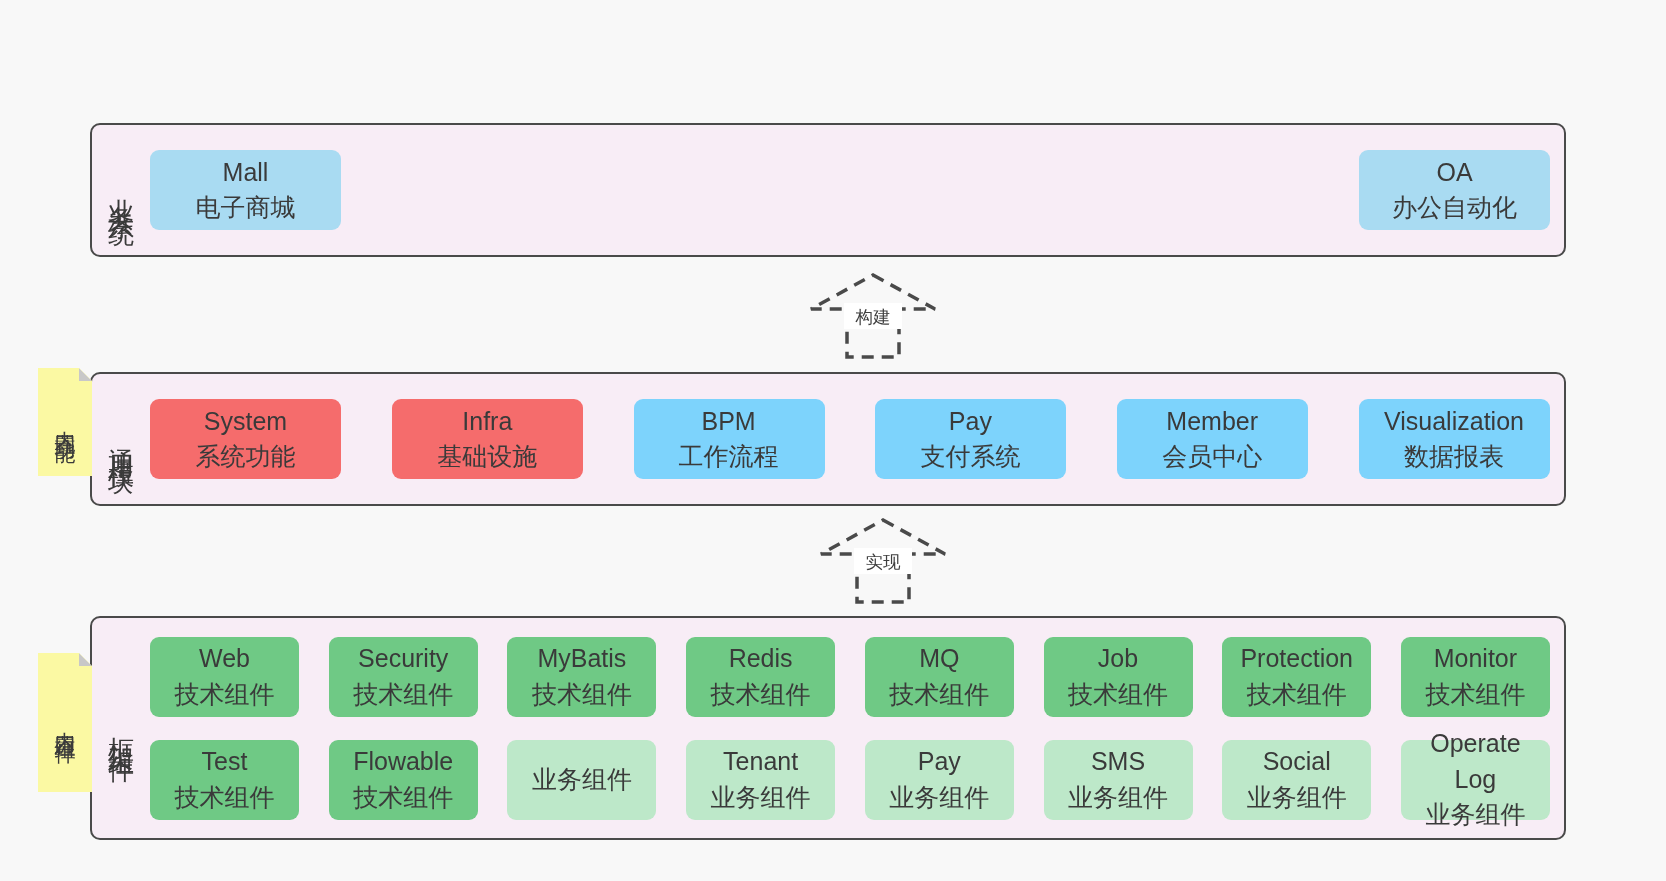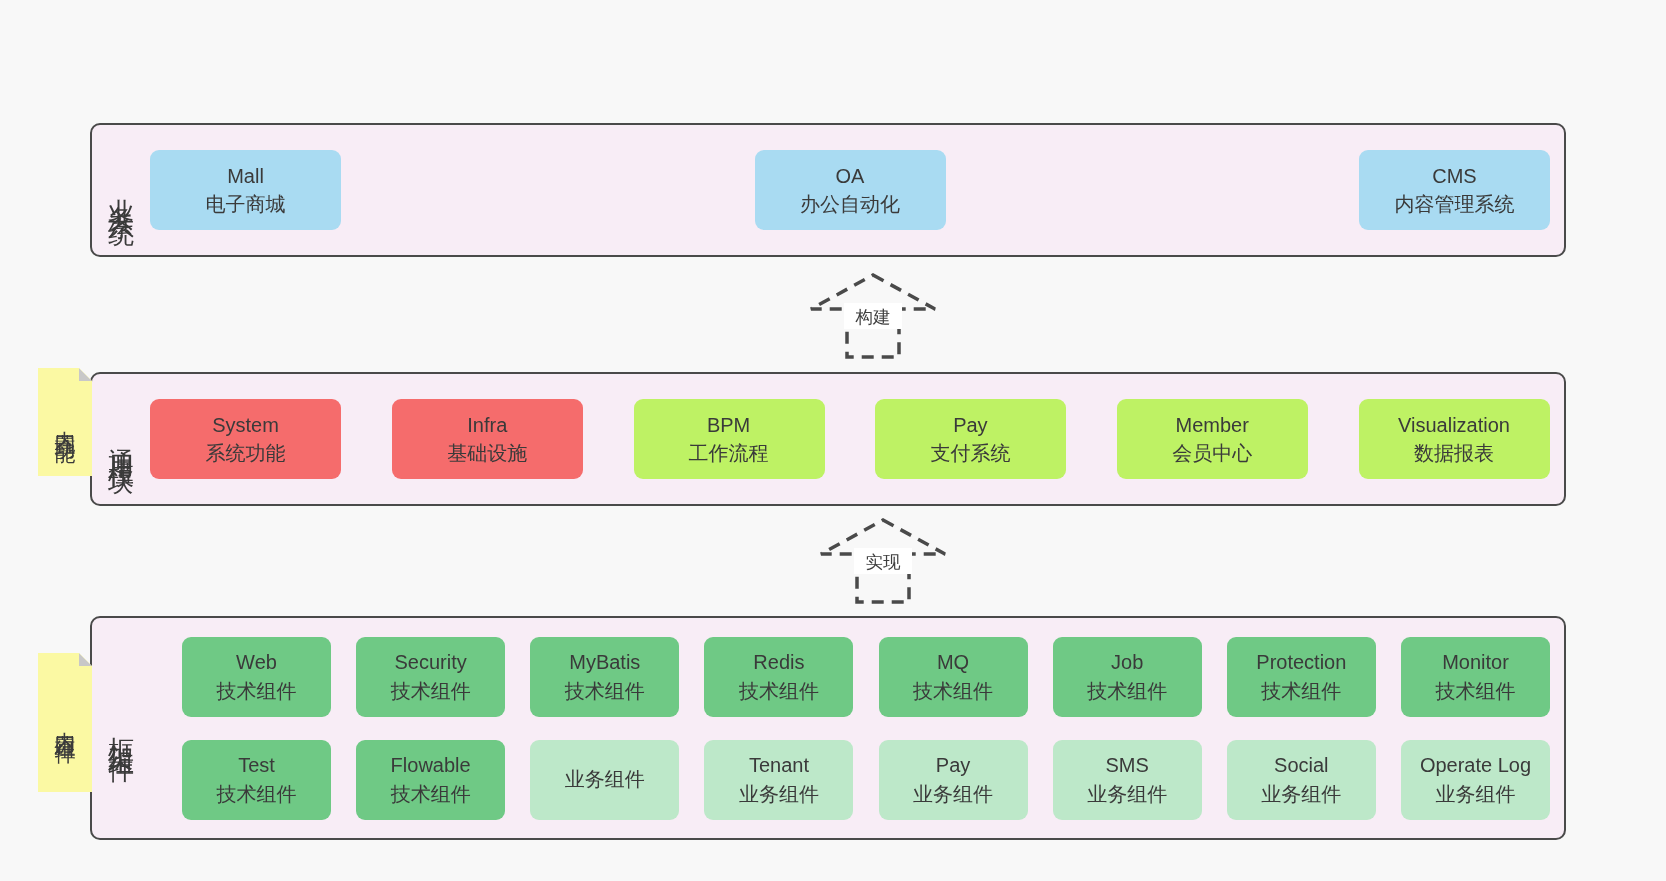--- a/index.html
+++ b/index.html
@@ -9,41 +9,41 @@
     background:#f8f8f8; color:#3e3e3e;
     font-family:"Liberation Sans", sans-serif;
   }
   .band {
     position:absolute; left:90px; width:1476px;
     background:#f8edf6; border:2px solid #4a4a4a; border-radius:10px;
     display:flex; z-index:1;
   }
   .band-top    { top:123px; height:134px; }
   .band-mid    { top:372px; height:134px;justify-content:space-between; }
-  .band-bottom { top:616px; height:224px;gap:32px; }
+  .band-bottom { top:616px; height:224px; }
   .band-label {
     width:56px; display:flex; align-items:center; justify-content:center;
     writing-mode:vertical-lr; text-orientation:upright;
     font-size:26px; letter-spacing:7px; padding:4px 0 0 4px; color:#3a3a3a;
   }
   .band-content {
     flex:1; display:flex; flex-direction:column; justify-content:center;
     gap:23px; padding:0 14px 0 2px;
   }
   .box-row { display:flex; justify-content:space-between; }
   .box {
     height:80px; border-radius:9px; padding:0 8px;
     display:flex; flex-direction:column; align-items:center; justify-content:center;
-    text-align:center; font-size:20px; line-height:1.42; color:#3a3a3a;
+    text-align:center; font-size:25px; line-height:1.42; color:#3a3a3a;
   }
   .row-6 .box { width:191px; }
   .row-8 .box { width:149px; }
   .blue        { background:#a9dbf2; }
   .red         { background:#f56c6c; }
-  .pink        { background:#bef264;padding-left:7px; }
+  .pink        { background:#7dd3fc;padding-left:7px; }
   .green       { background:#6fc985; }
   .light-green { background:#bde8c9; }
   .sticky {
     position:absolute; left:38px; width:54px; background:#fbf9a3; z-index:2;
     display:flex; align-items:center; justify-content:center;
     clip-path: polygon(0 0, calc(100% - 13px) 0, 100% 13px, 100% 100%, 0 100%);
   }
   .sticky-mid    { top:368px; height:108px; }
   .sticky-bottom { top:653px; height:139px; }
   .sticky-text {
@@ -72,24 +72,20 @@
     <div class="band-content">
       <div class="box-row row-6">
         <div class="box blue">
           <div>Mall</div>
           <div>电子商城</div>
         </div>
         <div class="box blue">
           <div>OA</div>
           <div>办公自动化</div>
         </div>
-        <div class="box blue">
-          <div>CMS</div>
-          <div>内容管理系统</div>
-        </div>
       </div>
     </div>
   </div>
 
   <svg class="arrow arrow-build" width="130" height="88" viewBox="0 0 130 88">
     <polygon points="65,3 127,37 91,37 91,85 39,85 39,37 3,37" fill="none" stroke="#4a4a4a" stroke-width="3.5" stroke-dasharray="12 8"></polygon>
     <rect x="36" y="31" width="58" height="26" fill="#ffffff"></rect>
     <text x="65" y="51" text-anchor="middle">构建</text>
   </svg>
 

